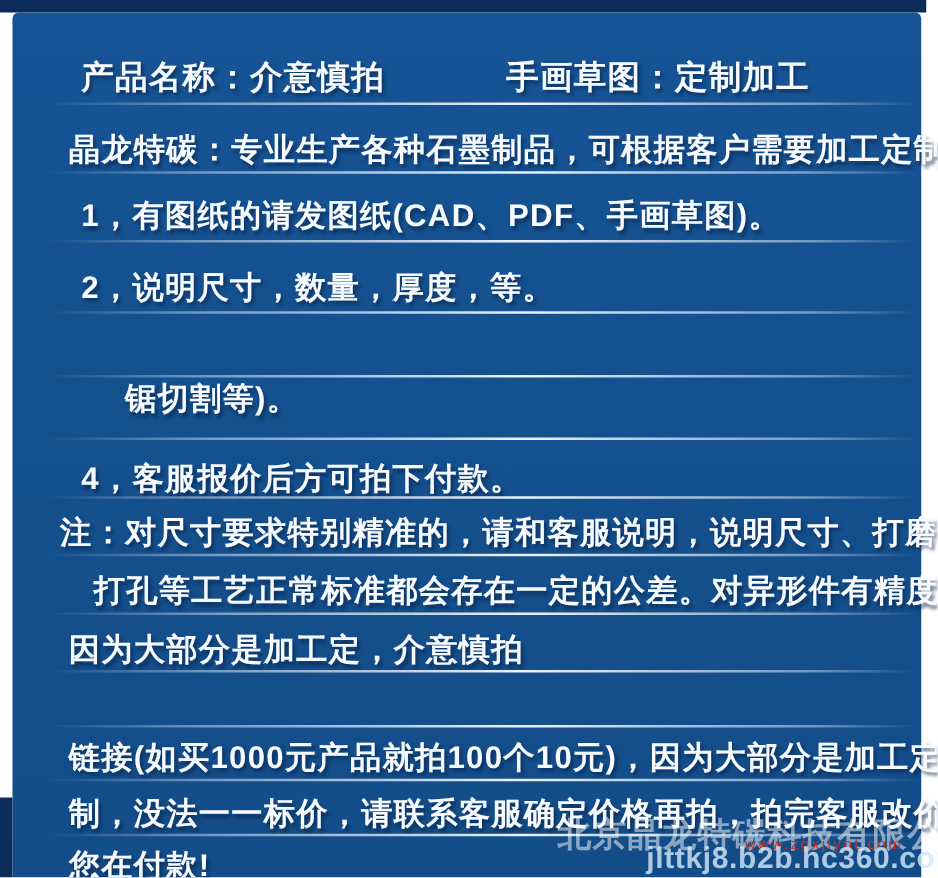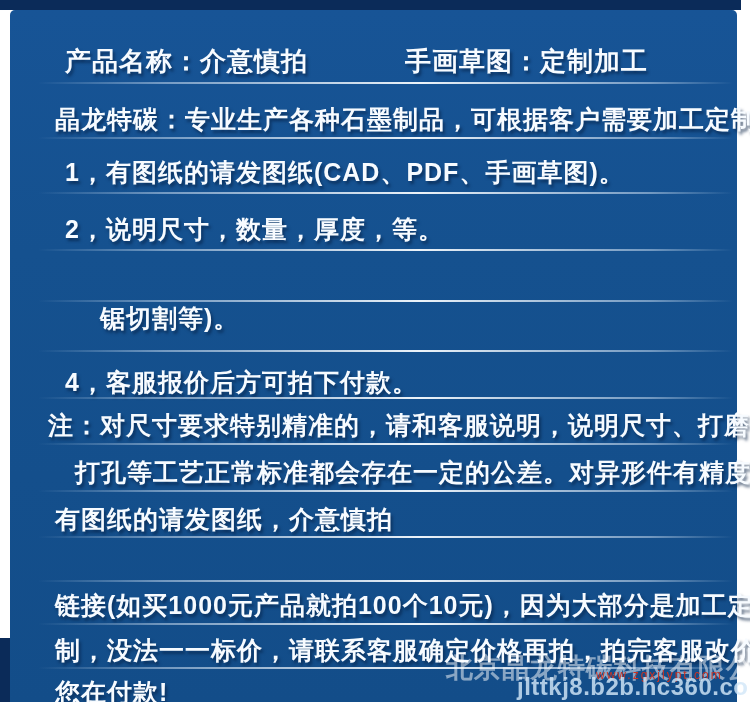--- a/index.html
+++ b/index.html
@@ -124,21 +124,21 @@
 
     <div class="line" style="left:55px; top:356px;text-align:center;">4，客服报价后方可拍下付款。</div>
     <div class="sep" style="top:387px;"></div>
 
     <div class="line" style="left:38px; top:399px;">注：对尺寸要求特别精准的，请和客服说明，说明尺寸、打磨</div>
     <div class="sep" style="top:433px;"></div>
 
     <div class="line" style="left:45px; top:446px;margin-left:20px;">打孔等工艺正常标准都会存在一定的公差。对异形件有精度</div>
     <div class="sep" style="top:480px;"></div>
 
-    <div class="line" style="left:45px; top:493px;">有图纸的请发图纸，介意慎拍</div>
+    <div class="line" style="left:45px; top:493px;">因为大部分是加工定，介意慎拍</div>
     <div class="sep" style="top:526px;"></div>
 
     <div class="sep" style="top:570px;"></div>
 
     <div class="line" style="left:45px; top:579px;">链接(如买1000元产品就拍100个10元)，因为大部分是加工定</div>
     <div class="sep" style="top:613px;"></div>
 
     <div class="line" style="left:45px; top:624px;">制，没法一一标价，请联系客服确定价格再拍，拍完客服改价</div>
     <div class="sep" style="top:657px;"></div>
 

